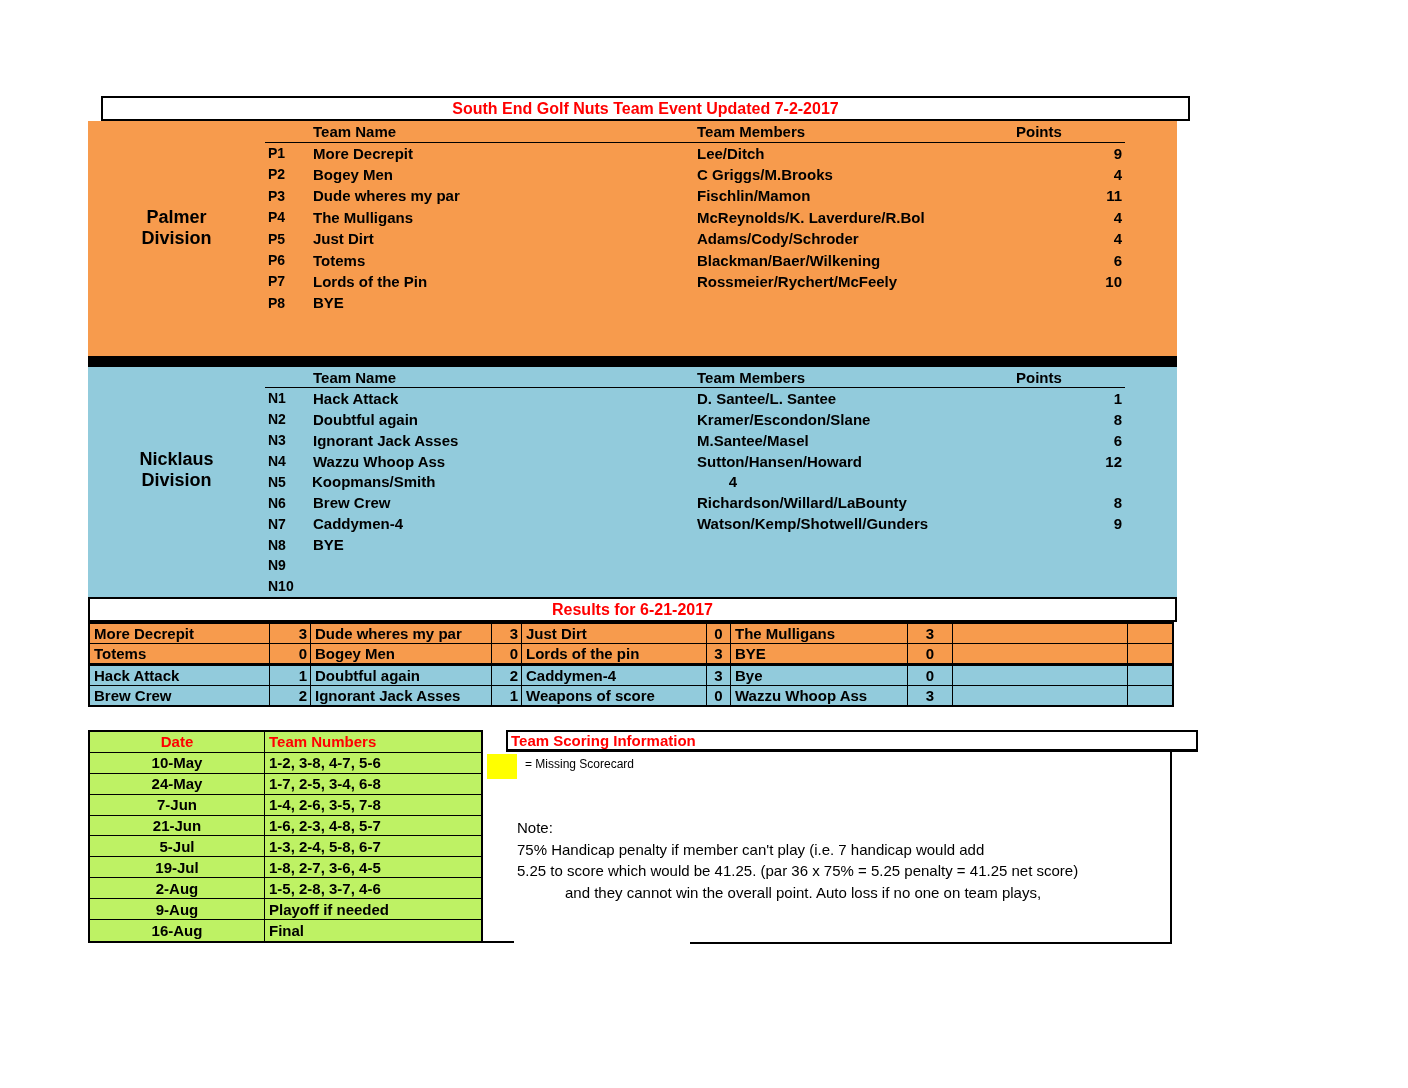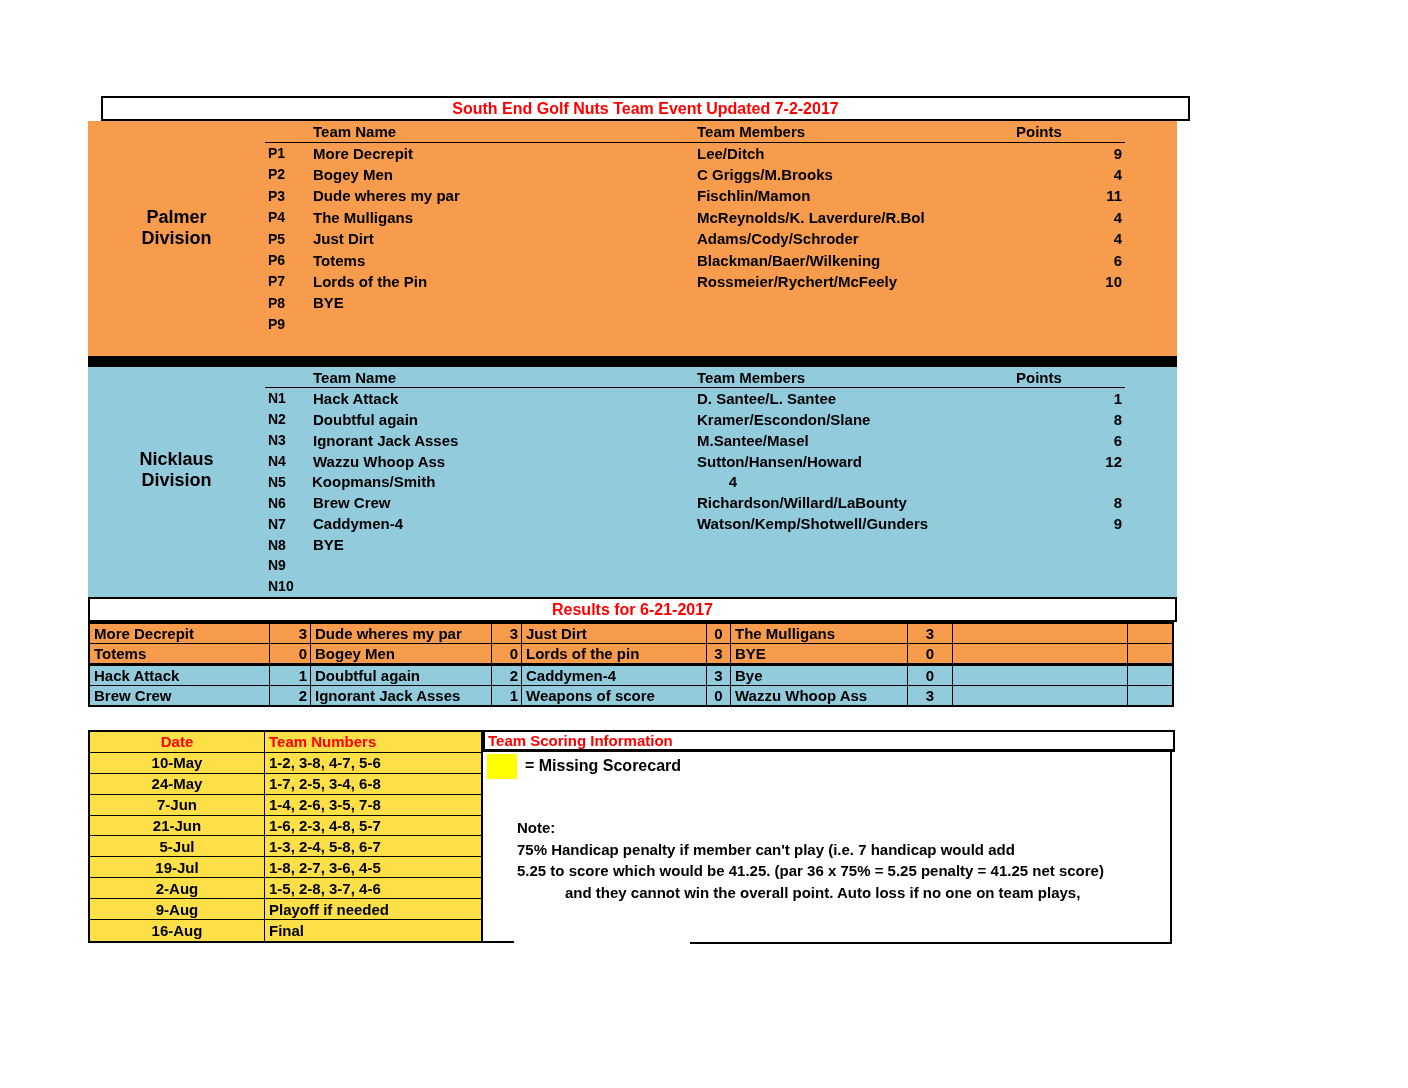--- a/index.html
+++ b/index.html
@@ -43,35 +43,35 @@
   .rc.n{padding-left:4px;}
   .rc.sr{justify-content:flex-end;padding-right:3px;}
   .rc.sc{justify-content:center;}
   .rc.lastc{border-right:none;}
   .w180{width:180px;} .w41{width:41px;} .w181{width:181px;} .w30{width:30px;}
   .w185{width:185px;} .w24{width:24px;} .w177{width:177px;} .w45{width:45px;}
   .w175{width:175px;} .w44{width:44px;}
 
   
   #schedule{border:2px solid #000;display:grid;grid-template-columns:175px 216px;
-            grid-template-rows:repeat(10,20.9px);background:#fde047;}
+            grid-template-rows:repeat(10,20.9px);background:#bef264;}
   .scell{display:flex;align-items:center;font-weight:bold;font-size:15px;
          border-bottom:1.5px solid #000;overflow:hidden;white-space:nowrap;box-sizing:border-box;}
   .scell.col1{border-right:1.5px solid #000;justify-content:center;}
   .scell.col2{padding-left:4px;}
   .scell.hdr{color:var(--red,#FF0000);}
   .scell.lastrow{border-bottom:none;}
 
   
   #scoring-header{background:#fff;border:2px solid #000;border-bottom-width:3px;
                   color:var(--red,#FF0000);font-weight:bold;font-size:15px;
-                  line-height:17px;padding-left:3px;box-sizing:content-box;}
+                  line-height:17px;padding-left:3px;box-sizing:content-box;margin-left:23px;}
   .swatch{background:var(--yellow,#FFFF00);}
-  .boldtext{font-weight:bold;font-size:16px;white-space:nowrap;}
-  .notetext{font-weight:bold;font-size:15px;white-space:nowrap;}
+  .boldtext{font-weight:normal;font-size:12px;white-space:nowrap;}
+  .notetext{font-weight:normal;font-size:15px;white-space:nowrap;}
   .vline,.hline{background:#000;}
 </style>
 </head>
 <body>
 
 <div class="canvas">
 
   <div class="abs bigbar" id="title-bar" style="left:80px;top:96px;width:1085px;height:21px;margin-left:21px;">South End Golf Nuts Team Event Updated 7-2-2017</div>
 
   <div class="abs dtable orange" id="palmer" style="left:88px;top:121px;width:1089px;height:235px;">
@@ -120,26 +120,20 @@
       </div>
     <div class="drow">
         <span class="c code">P7</span>
         <span class="c tname">Lords of the Pin</span>
         <span class="c tmem">Rossmeier/Rychert/McFeely</span>
         <span class="c tpts">10</span>
       </div>
     <div class="drow">
         <span class="c code">P8</span>
         <span class="c tname">BYE</span>
-        <span class="c tmem"></span>
-        <span class="c tpts"></span>
-      </div>
-    <div class="drow">
-        <span class="c code">P9</span>
-        <span class="c tname"></span>
         <span class="c tmem"></span>
         <span class="c tpts"></span>
       </div>
     <div class="divlabel" style="top:86px;">
       <div>Palmer</div>
       <div>Division</div>
     </div>
   </div>
 
   <div class="abs blackbar" style="left:88px;top:356px;width:1089px;height:11px;"></div>

